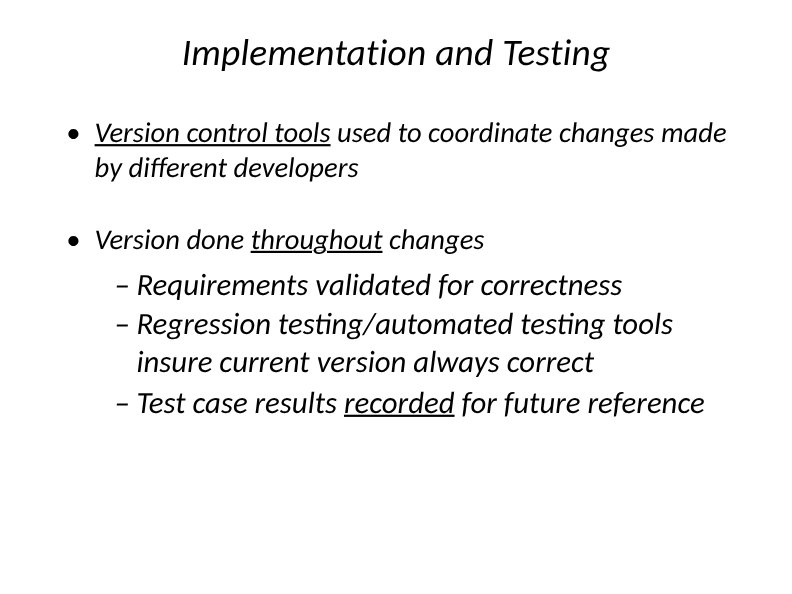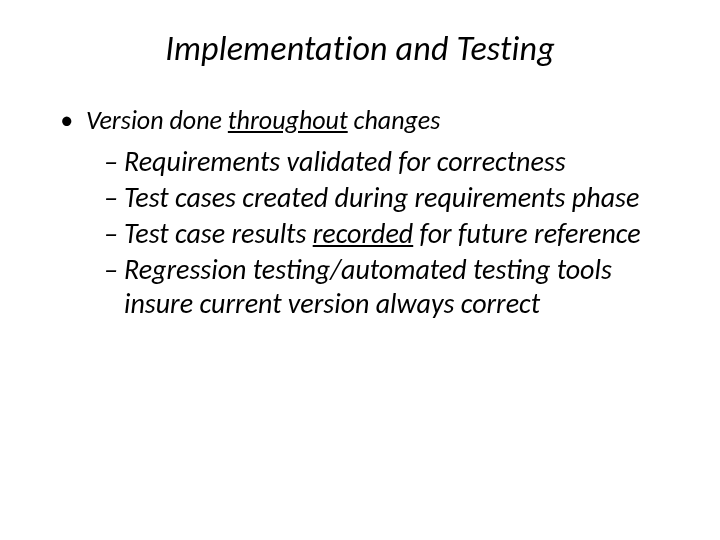--- a/index.html
+++ b/index.html
@@ -65,24 +65,26 @@
   .u { text-decoration: underline; }
 </style>
 </head>
 <body>
 
 <div class="slide">
   <div class="title">Implementation and Testing</div>
 
   <ul class="top">
     <li>
+      <span class="u">Version control tools</span><span> used to coordinate changes made by different developers</span>
+    </li>
+    <li>
       <span>Version done </span><span class="u">throughout</span><span> changes</span>
       <ul class="sub">
         <li>Requirements validated for correctness</li>
-        <li>Test cases created during requirements phase</li>
+        <li>Regression testing/automated testing tools insure current version always correct</li>
         <li>
           <span>Test case results </span><span class="u">recorded</span><span> for future reference</span>
         </li>
-        <li>Regression testing/automated testing tools insure current version always correct</li>
       </ul>
     </li>
   </ul>
 </div>
 
 </body></html>

